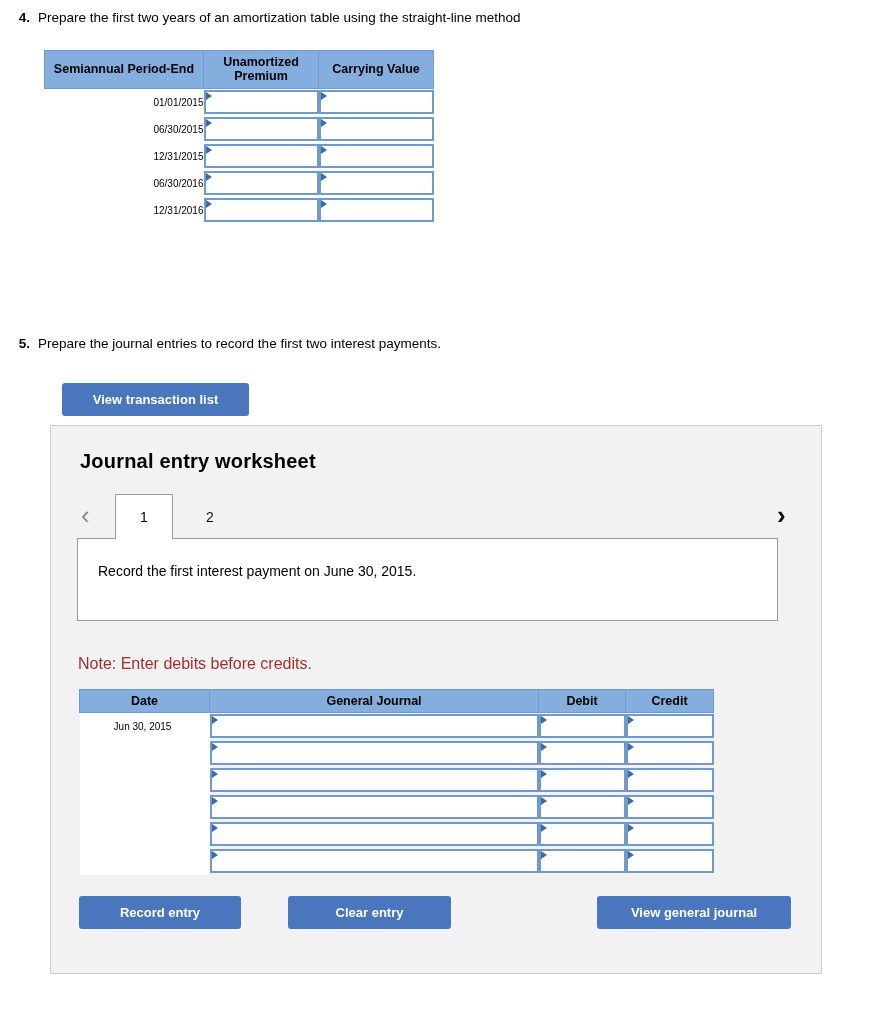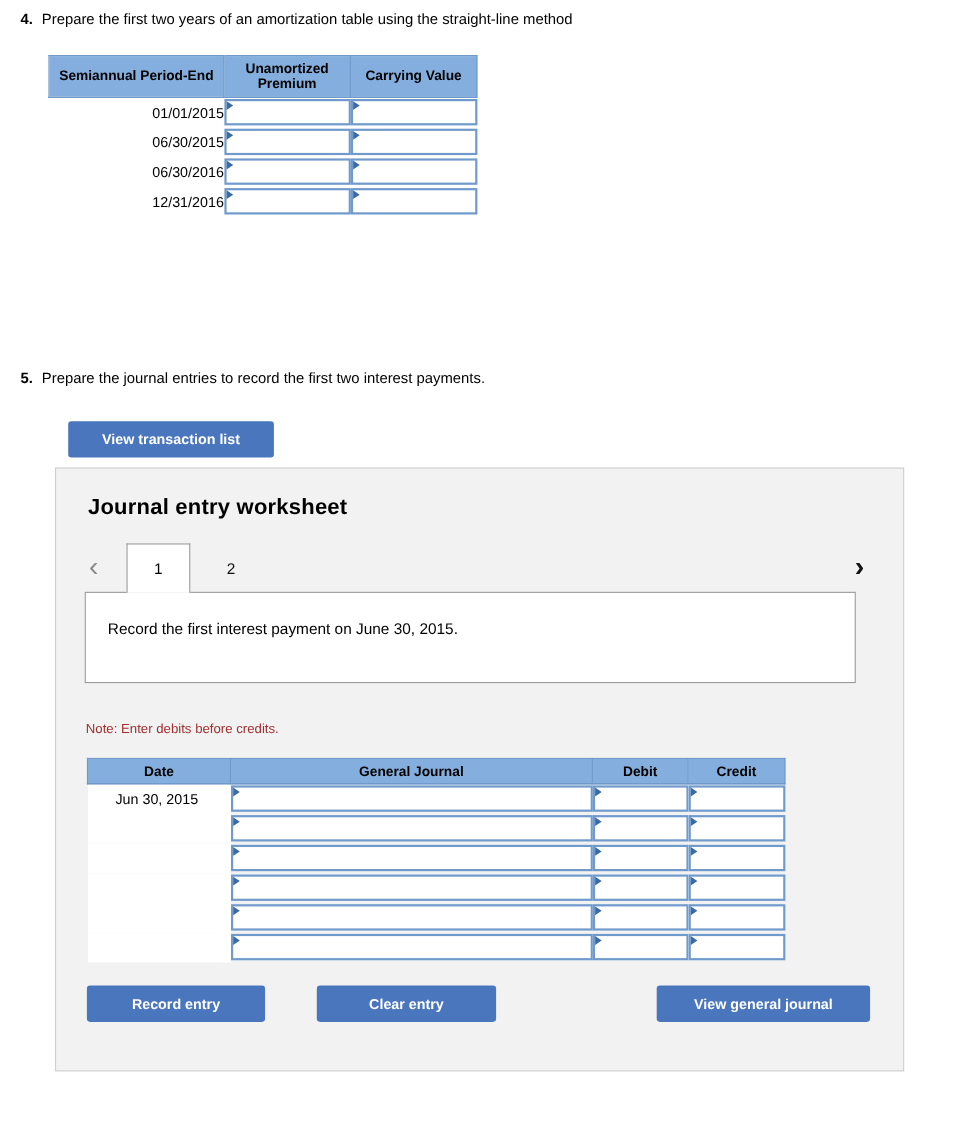--- a/index.html
+++ b/index.html
@@ -56,21 +56,21 @@
     border: 1px solid #6f9acb;
     padding: 4px 3px;
   }
   table.grid td {
     padding: 0;
     border: none;
   }
 
   
   .label-cell {
-    font-size: 13px;
+    font-size: 10px;
     text-align: right;
     padding: 3px 12px 3px 4px;
     border-bottom: 1px solid #808080;
     height: 22px;
     box-sizing: border-box;
     background: #fff;
   }
 
   
   .inp-cell { padding: 0 !important; }
@@ -211,21 +211,21 @@
     position: absolute;
     left: 20px;
     top: 24px;
     font-size: 14px;
   }
 
   #note-text {
     position: absolute;
     left: 27px;
     top: 229px;
-    font-size: 12px;
+    font-size: 16px;
     color: #a03030;
   }
 
   
   #journal-table-wrap {
     position: absolute;
     left: 28px;
     top: 263px;
   }
 
@@ -265,20 +265,33 @@
           </div>
         </td>
         <td class="inp-cell">
           <div class="inp">
             <input class="inp-txt" type="text" value="" style="">
           </div>
         </td>
       </tr>
       <tr>
         <td class="label-cell">06/30/2015</td>
+        <td class="inp-cell">
+          <div class="inp">
+            <input class="inp-txt" type="text" value="" style="">
+          </div>
+        </td>
+        <td class="inp-cell">
+          <div class="inp">
+            <input class="inp-txt" type="text" value="" style="">
+          </div>
+        </td>
+      </tr>
+      <tr>
+        <td class="label-cell">12/31/2015</td>
         <td class="inp-cell">
           <div class="inp">
             <input class="inp-txt" type="text" value="" style="">
           </div>
         </td>
         <td class="inp-cell">
           <div class="inp">
             <input class="inp-txt" type="text" value="" style="">
           </div>
         </td>

